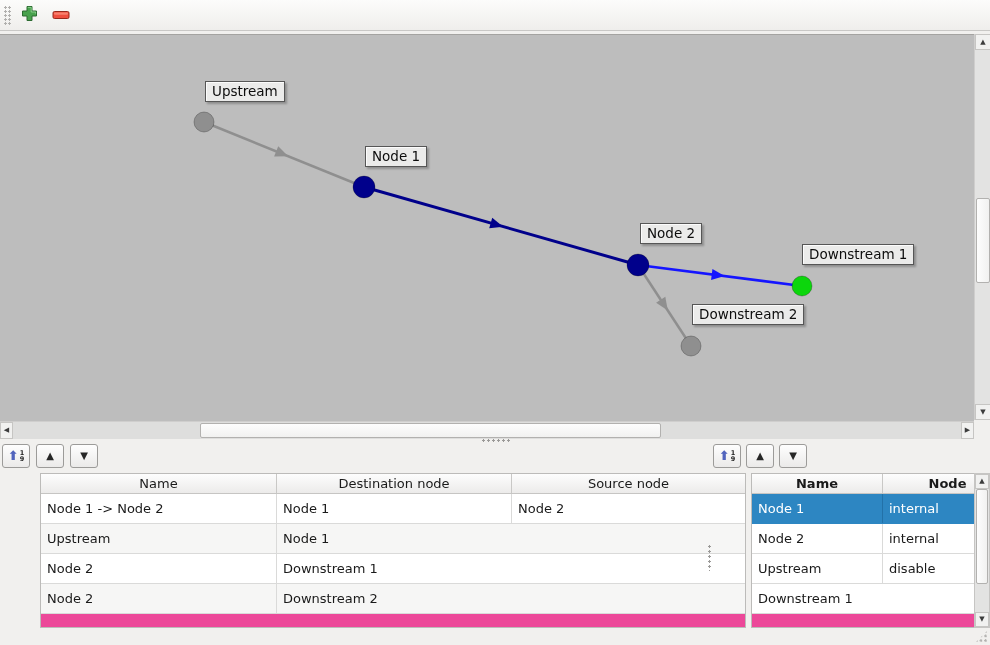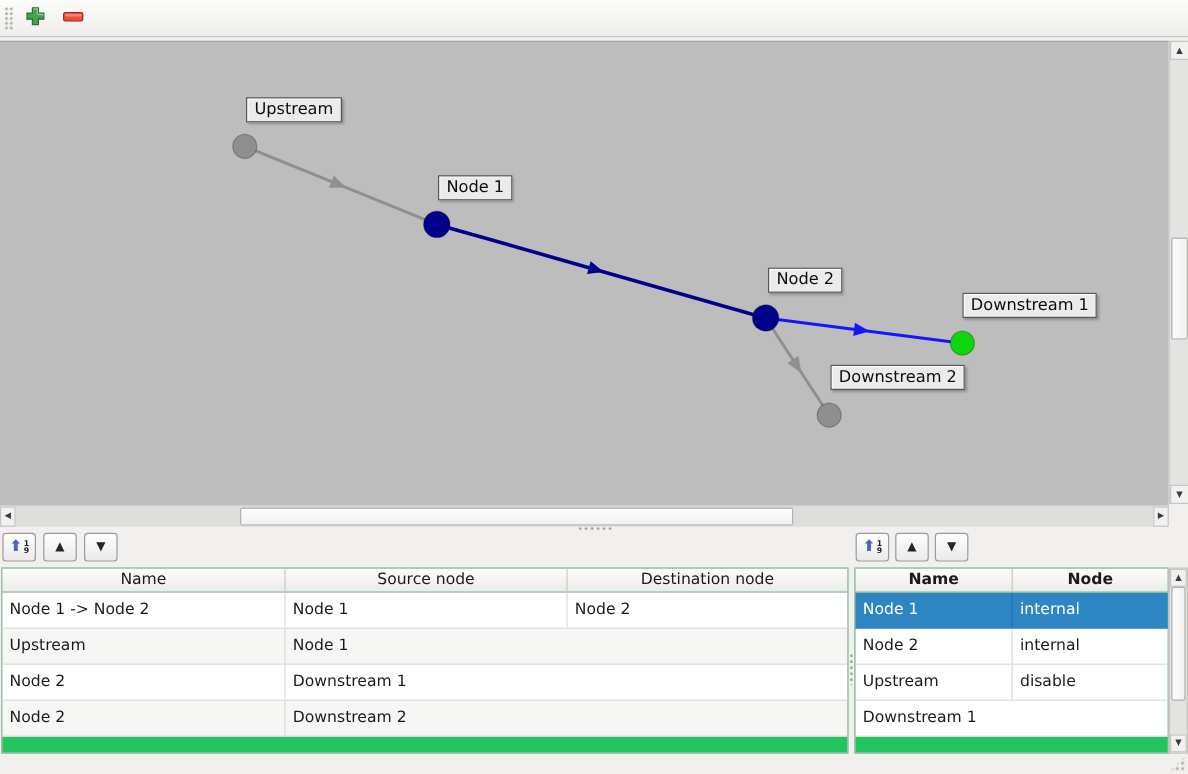--- a/index.html
+++ b/index.html
@@ -49,21 +49,21 @@
   
   .small-btn{position:absolute;top:444px;width:28px;height:24px;border:1px solid #9c9b99;border-radius:3px;
     background:linear-gradient(#fefefe,#ebeae9);box-sizing:border-box;
     display:flex;align-items:center;justify-content:center;cursor:default;}
   .sort-ic{display:flex;align-items:center;gap:1px;}
   .sort-ic .arr{color:#5164bd;font-size:13px;line-height:12px;font-weight:bold;}
   .sort-ic .digits{display:flex;flex-direction:column;font-size:6.5px;line-height:6px;color:#222;font-weight:bold;}
   .tri{font-size:10px;line-height:10px;color:#262626;}
 
   
-  .dtable{position:absolute;top:473px;background:#22c55e;border:1px solid #bcbbb9;box-sizing:border-box;}
+  .dtable{position:absolute;top:473px;background:#ec4899;border:1px solid #bcbbb9;box-sizing:border-box;margin-left:39px;}
   .t-left{left:1px;width:706px;height:155px;}
   .t-right{left:712px;width:262px;height:155px;}
   .thead{display:grid;height:20px;background:linear-gradient(#fdfdfd,#ecebea);border-bottom:1px solid #c6c5c3;box-sizing:border-box;}
   .t-left .thead{grid-template-columns:236px 235px 233px;}
   .t-right .thead{grid-template-columns:131px 129px;}
   .hcell{text-align:center;line-height:19px;border-right:1px solid #c9c8c6;overflow:hidden;white-space:nowrap;}
   .hcell:last-child{border-right:none;}
   .t-right .hcell{font-weight:bold;}
   .trow{display:grid;height:30px;box-sizing:border-box;border-bottom:1px solid #dadad9;background:#fff;}
   .t-left .trow{grid-template-columns:236px 235px 233px;}
@@ -188,22 +188,22 @@
   <div class="small-btn" style="left:746px">
       <span class="tri">▲</span>
     </div>
   <div class="small-btn" style="left:779px">
       <span class="tri">▼</span>
     </div>
 
   <div class="dtable t-left">
     <div class="thead">
       <div class="hcell">Name</div>
+      <div class="hcell">Destination node</div>
       <div class="hcell">Source node</div>
-      <div class="hcell">Destination node</div>
     </div>
     <div class="trow">
       <div class="tcell">Node 1 -&gt; Node 2</div>
       <div class="tcell">Node 1</div>
       <div class="tcell">Node 2</div>
     </div>
     <div class="trow alt">
       <div class="tcell">Upstream</div>
       <div class="tcell">Node 1</div>
     </div>

